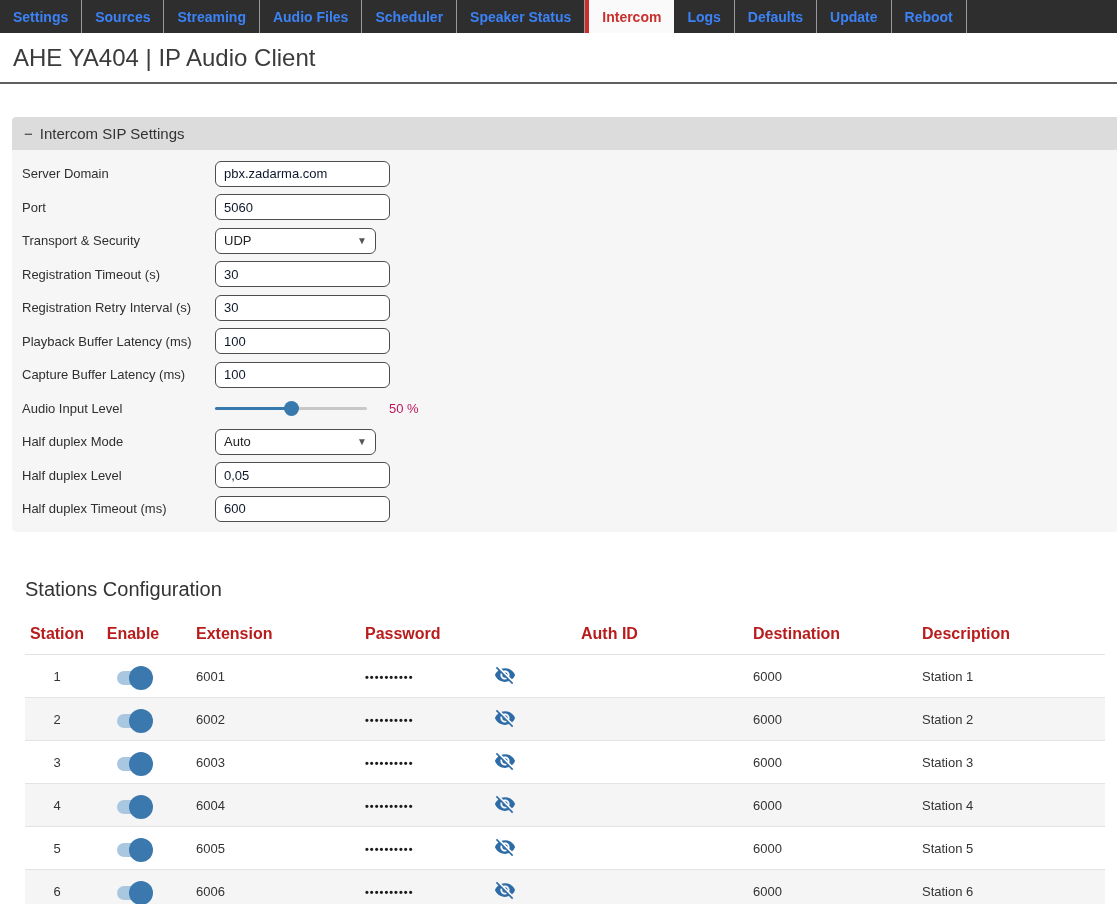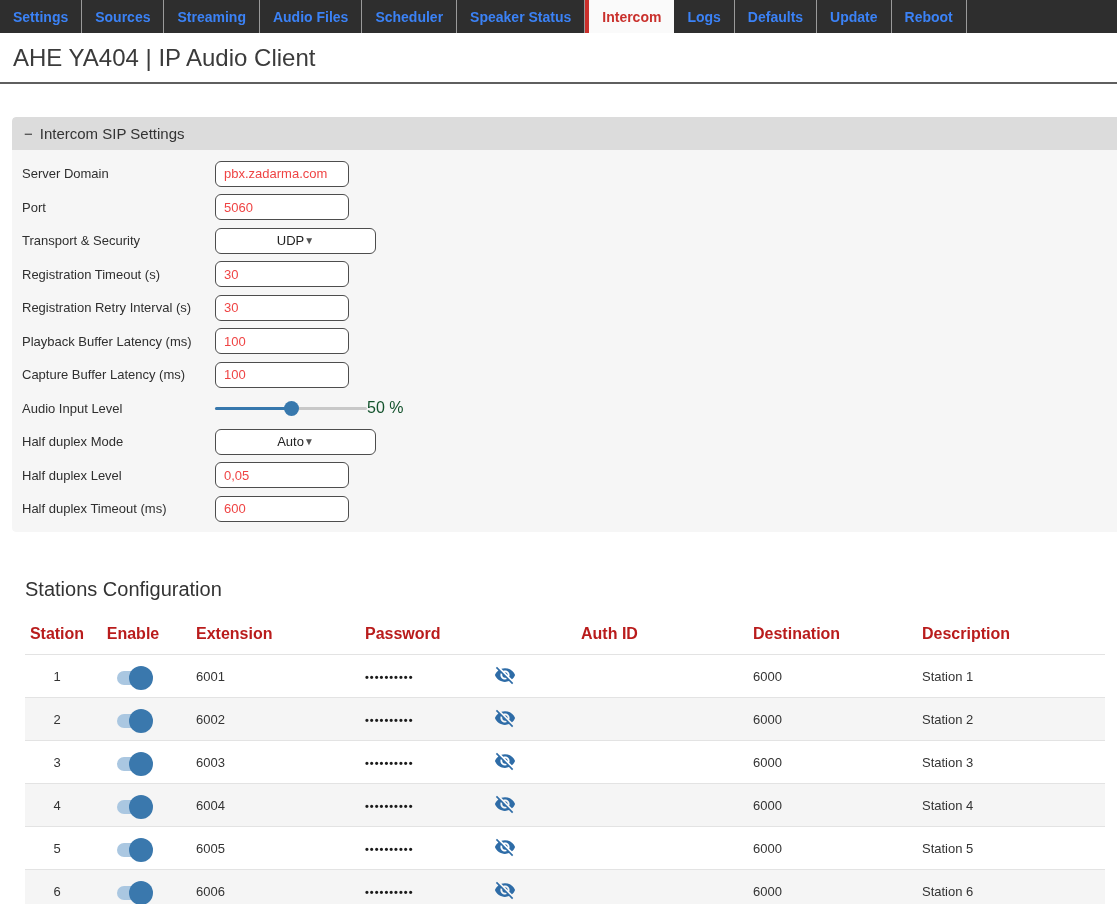--- a/index.html
+++ b/index.html
@@ -49,30 +49,30 @@
     cursor:pointer;
   }
   .collapse-glyph { margin-right:7px; font-size:15px; color:#333; }
   .panel-body {
     background:#f6f6f6; padding:7px 0 6px 10px;
     border-radius:0 0 0 4px;
   }
   .form-row { display:flex; align-items:center; height:33.5px; }
   .form-label { width:193px; font-size:13px; color:#2f2f2f; }
   .text-input {
-    width:134px; height:26px;
+    width:175px; height:26px;
     border:1.5px solid #4d4d4d; border-radius:6px;
     background:#fff; font-family:"Liberation Sans",sans-serif;
-    font-size:13px; color:#ef4444; padding:0 8px; outline:none;
+    font-size:13px; color:#0f172a; padding:0 8px; outline:none;
   }
   .select-box {
     width:161px; height:26px;
     border:1.5px solid #4d4d4d; border-radius:6px;
     background:#fff; font-size:13px; color:#222;
-    display:flex; align-items:center; justify-content:center;
+    display:flex; align-items:center; justify-content:space-between;
     padding:0 8px; cursor:pointer;
   }
   .caret { font-size:10px; color:#555; }
 
   
   .slider-wrap { display:flex; align-items:center; }
   .slider {
     position:relative; width:152px; height:14px; cursor:pointer;
   }
   .slider-track {
@@ -80,21 +80,21 @@
     background:#c8c8c8; border-radius:2px;
   }
   .slider-fill {
     position:absolute; top:6px; left:0; height:3px; width:50%;
     background:#3778ad; border-radius:2px;
   }
   .slider-thumb {
     position:absolute; top:0; left:50%; width:15px; height:15px;
     margin-left:-7px; border-radius:50%; background:#3778ad;
   }
-  .slider-value { font-size:16px; color:#14532d; }
+  .slider-value { margin-left:22px; font-size:13px; color:#be185d; }
 
   
   .stations-title {
     margin:46px 0 14px 25px; font-size:20px; color:#333;
   }
   table.stations {
     border-collapse:collapse; table-layout:fixed;
     margin-left:25px; width:1080px;
   }
   table.stations th {

